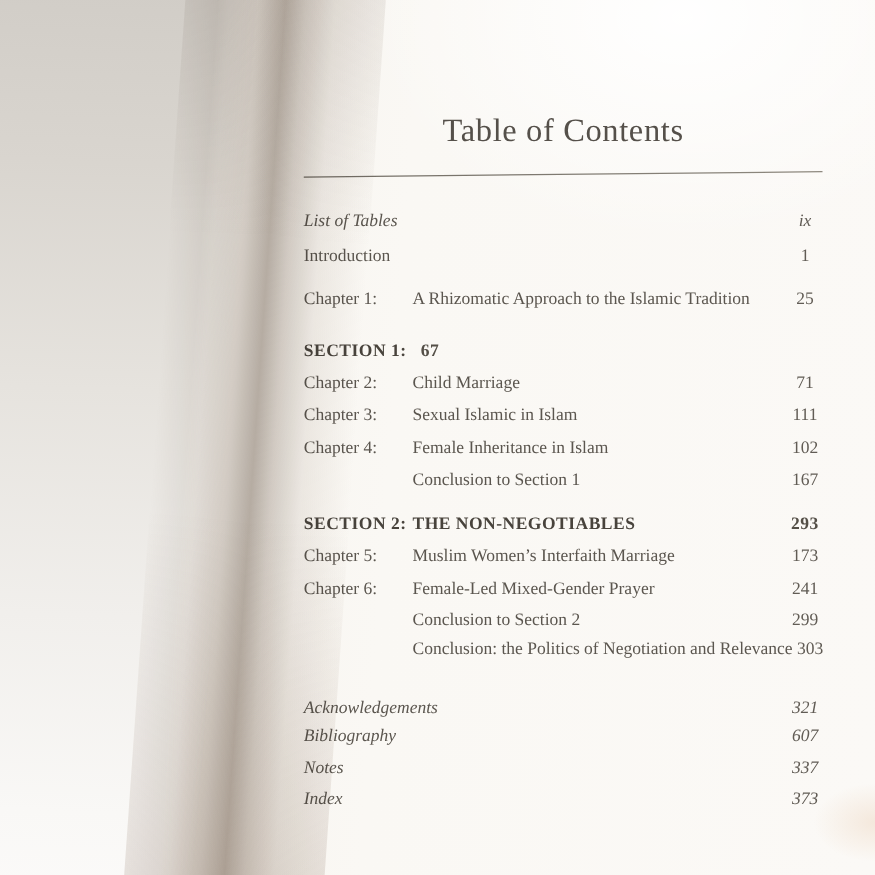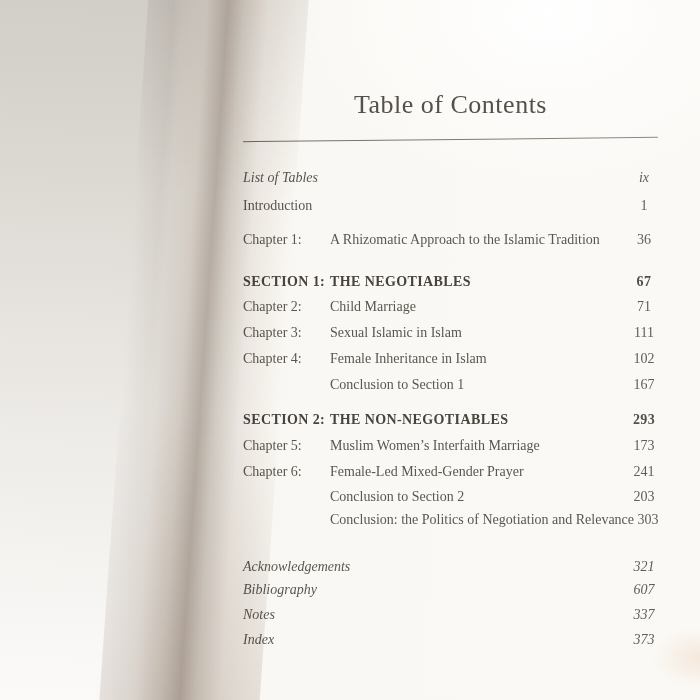--- a/index.html
+++ b/index.html
@@ -117,26 +117,25 @@
     </div>
 
     <div class="row" style="top:198px">
       <span class="t">Introduction</span>
       <span class="n">1</span>
     </div>
 
     <div class="row" style="top:232px">
       <span class="l">Chapter 1:</span>
       <span class="t">A Rhizomatic Approach to the Islamic Tradition</span>
-      <span class="n">36</span>
+      <span class="n">25</span>
     </div>
 
     <div class="row bold" style="top:274px">
       <span class="l">SECTION 1:</span>
-      <span class="t">THE NEGOTIABLES</span>
       <span class="n">67</span>
     </div>
 
     <div class="row" style="top:299px">
       <span class="l">Chapter 2:</span>
       <span class="t">Child Marriage</span>
       <span class="n">71</span>
     </div>
 
     <div class="row" style="top:325px">
@@ -171,21 +170,21 @@
 
     <div class="row" style="top:464px">
       <span class="l">Chapter 6:</span>
       <span class="t">Female-Led Mixed-Gender Prayer</span>
       <span class="n">241</span>
     </div>
 
     <div class="row" style="top:489px">
       <span class="l"></span>
       <span class="t">Conclusion to Section 2</span>
-      <span class="n">203</span>
+      <span class="n">299</span>
     </div>
 
     <div class="row" style="top:512px">
       <span class="l"></span>
       <span class="t">Conclusion: the Politics of Negotiation and Relevance</span>
       <span class="n">303</span>
     </div>
 
     <div class="row italic" style="top:559px">
       <span class="t">Acknowledgements</span>

